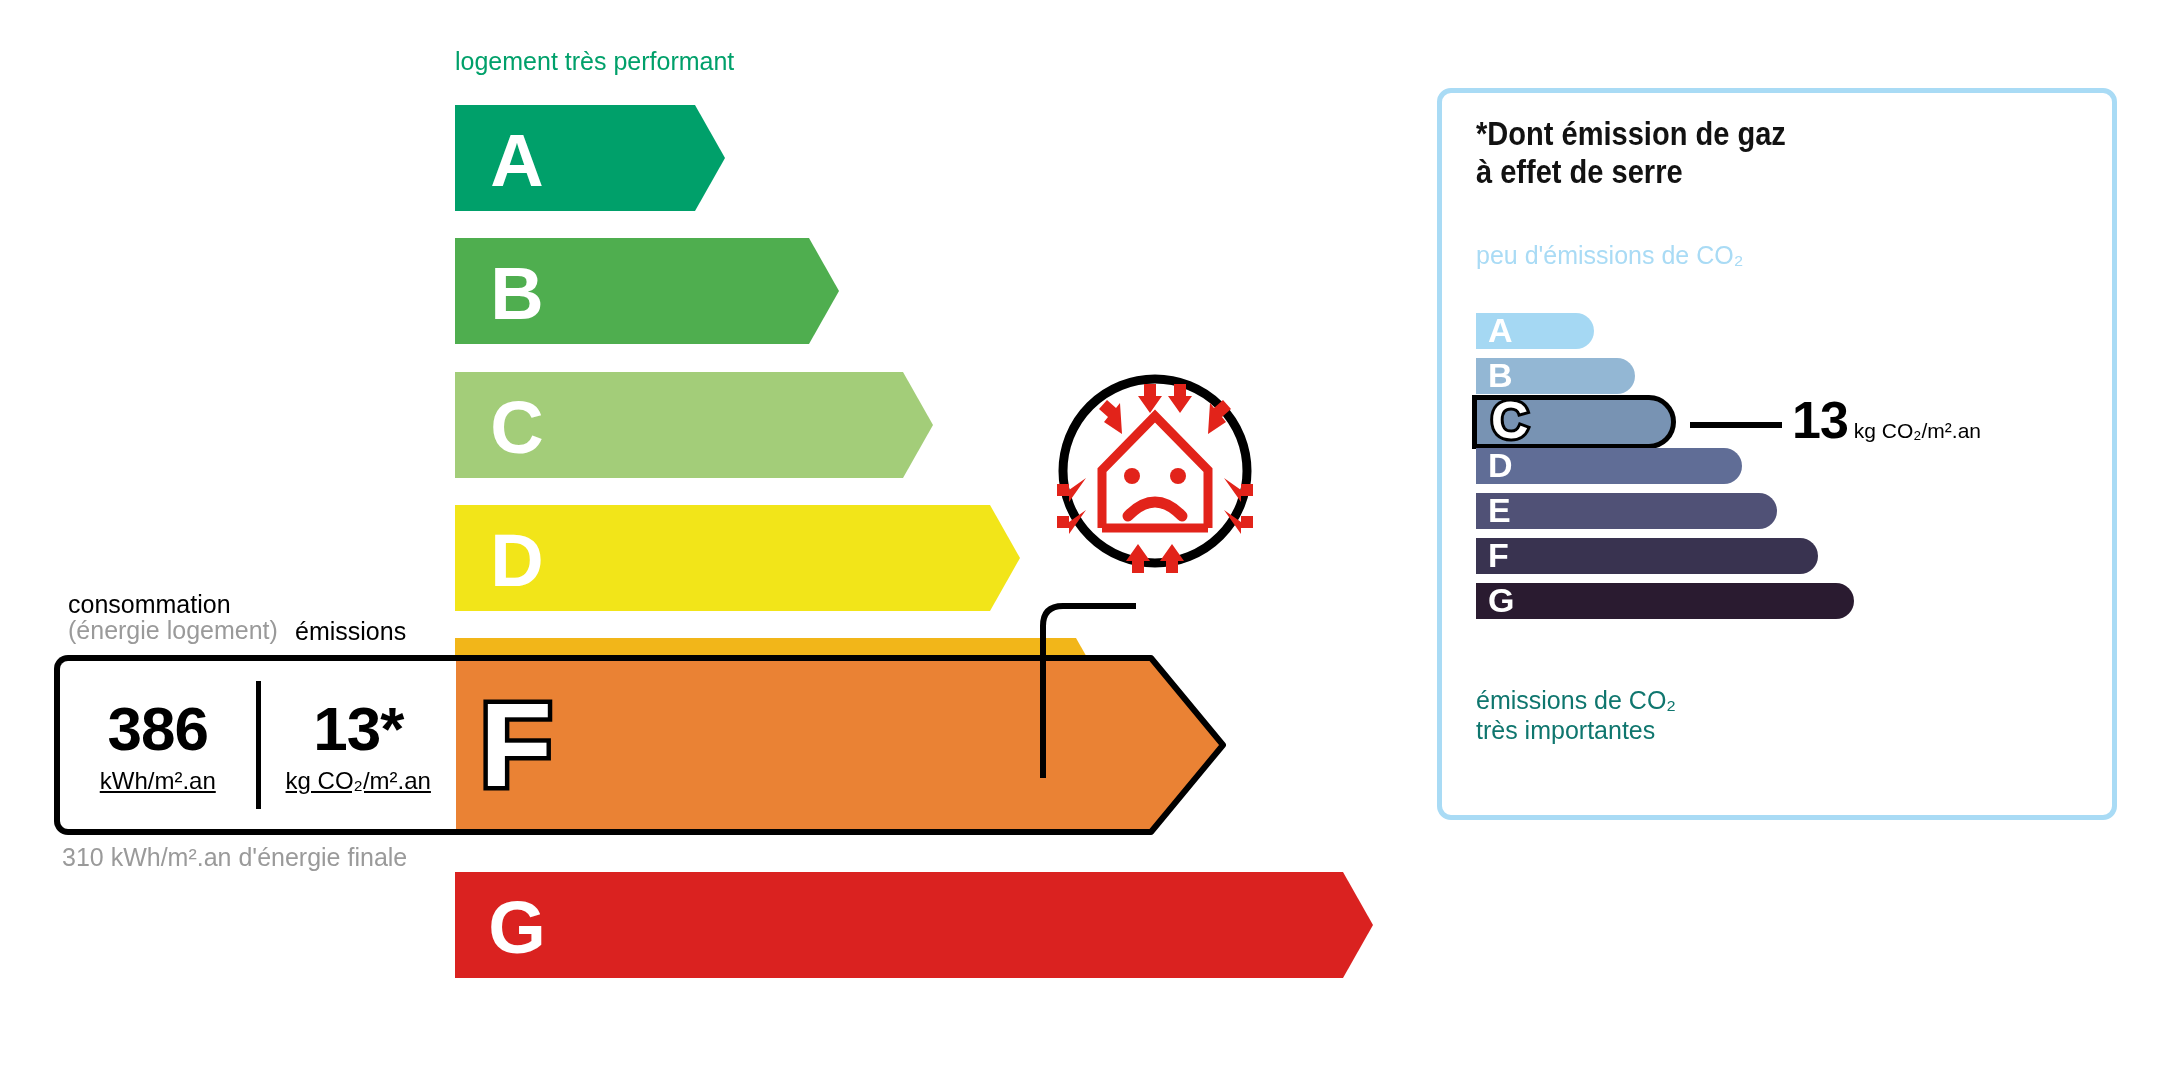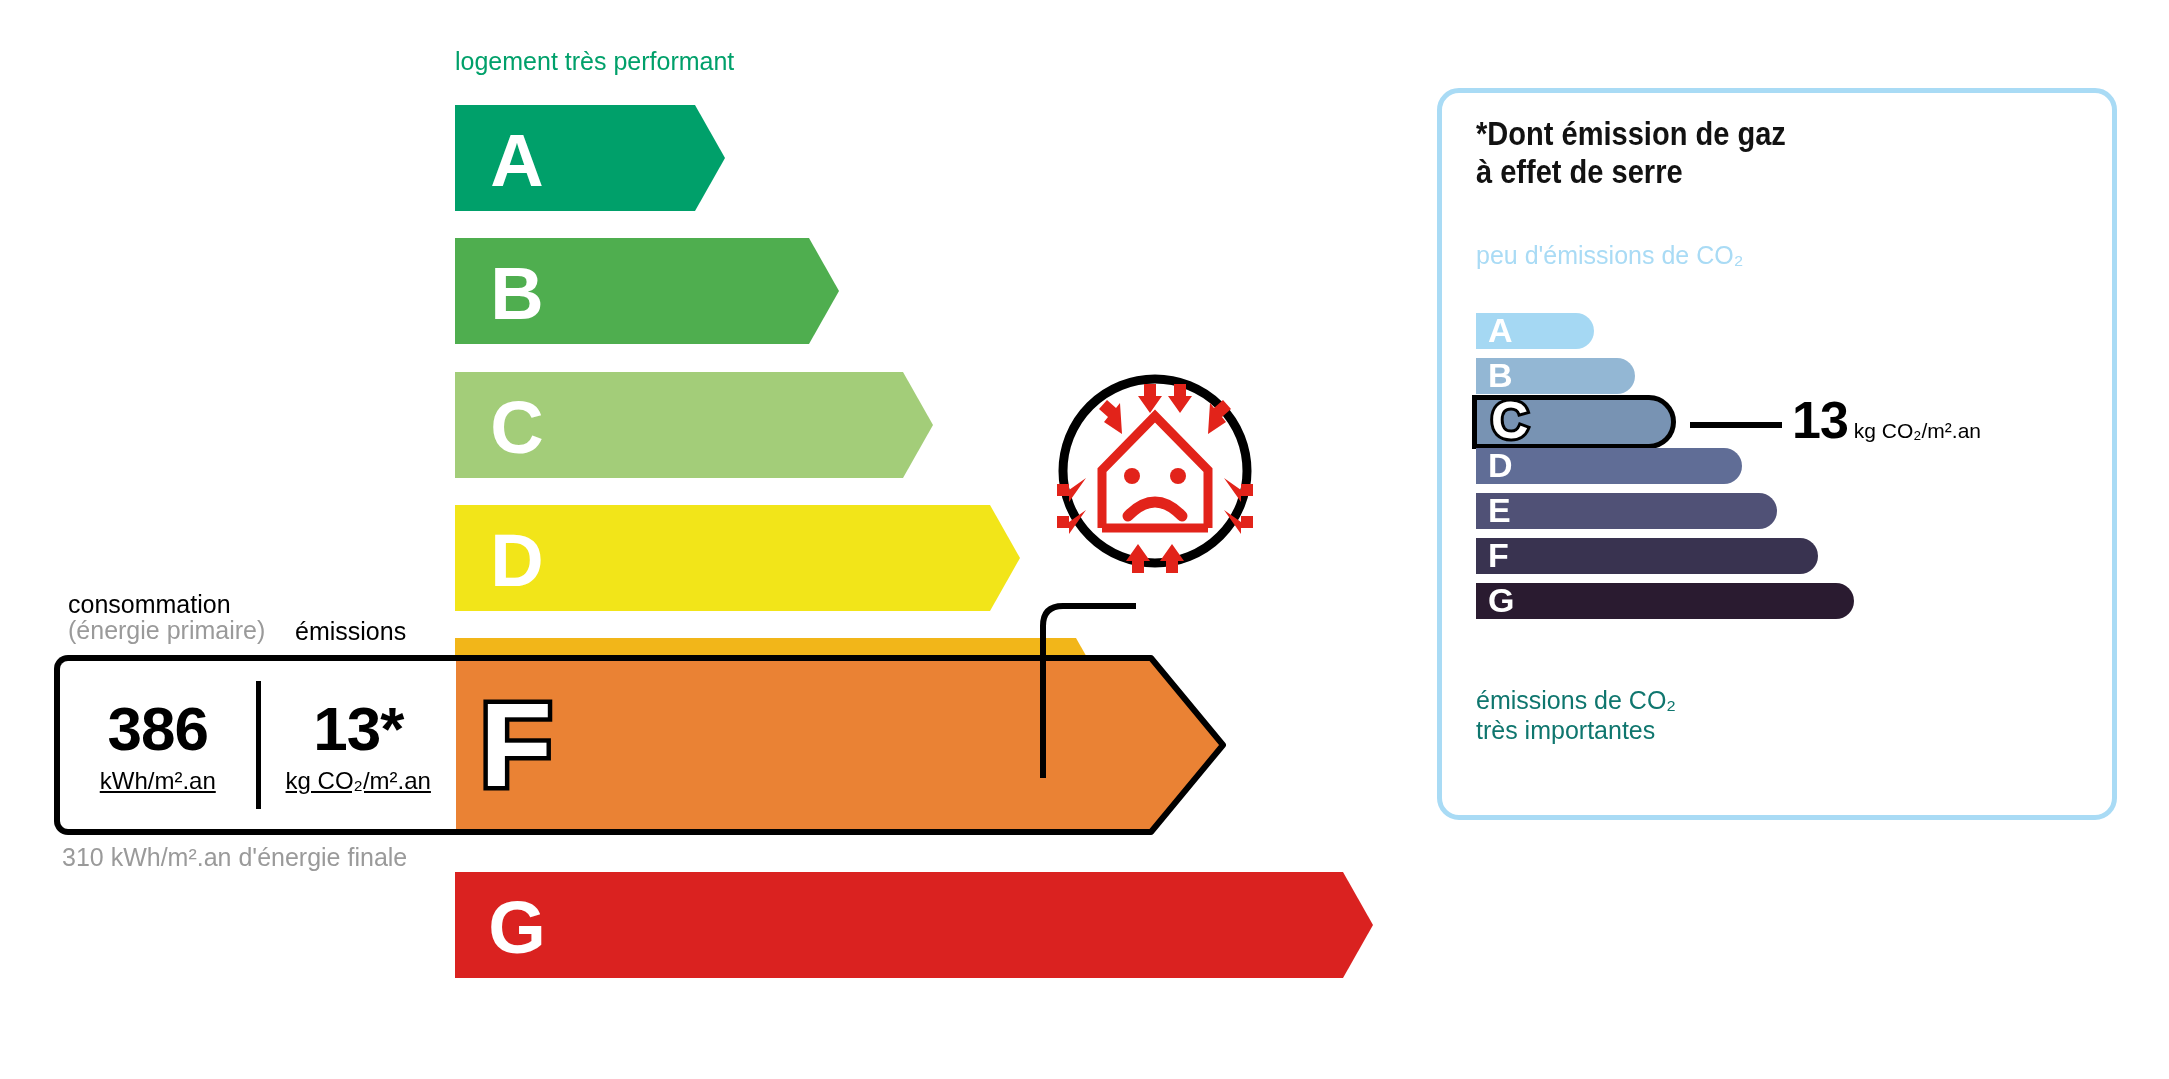--- a/index.html
+++ b/index.html
@@ -100,21 +100,21 @@
 
   
   #house-callout { position: absolute; left: 1040px; top: 358px; width: 230px; height: 420px; }
 
   
   #co2-panel {
     position: absolute;
     left: 1437px; top: 88px;
     width: 680px; height: 732px;
     border: 5px solid #a9dbf5;
-    border-radius: 22px;
+    border-radius: 14px;
     background: #ffffff;
   }
   #co2-title {
     position: absolute;
     left: 34px; top: 22px;
     font-size: 33px;
     font-weight: bold;
     line-height: 1.15;
     color: #121212;
     font-stretch: condensed;
@@ -197,21 +197,21 @@
             <text x="62" y="55" text-anchor="middle" dominant-baseline="central" font-family="Liberation Sans, sans-serif" font-size="74" font-weight="bold" fill="#ffffff">E</text>
           </svg></div>
         <div class="bar-row" style="top: 872px; width: 918px; height: 106px;"><svg width="918" height="106" viewBox="0 0 918 106">
             <path d="M0 0 H888 L918 53 L888 106 H0 Z" fill="#da2220"></path>
             <text x="62" y="55" text-anchor="middle" dominant-baseline="central" font-family="Liberation Sans, sans-serif" font-size="74" font-weight="bold" fill="#ffffff">G</text>
           </svg></div>
       </div>
 
     <div class="value-head" id="head-conso">
       <span>consommation</span>
-      <span class="sub">(énergie primaire)</span>
+      <span class="sub">(énergie logement)</span>
     </div>
     <div class="value-head" id="head-emis">émissions</div>
 
     <div id="f-row">
       <div id="f-value-box">
         <div class="val-cell">
           <span class="big">386</span>
           <span class="unit">kWh/m².an</span>
         </div>
         <div id="val-divider"></div>

